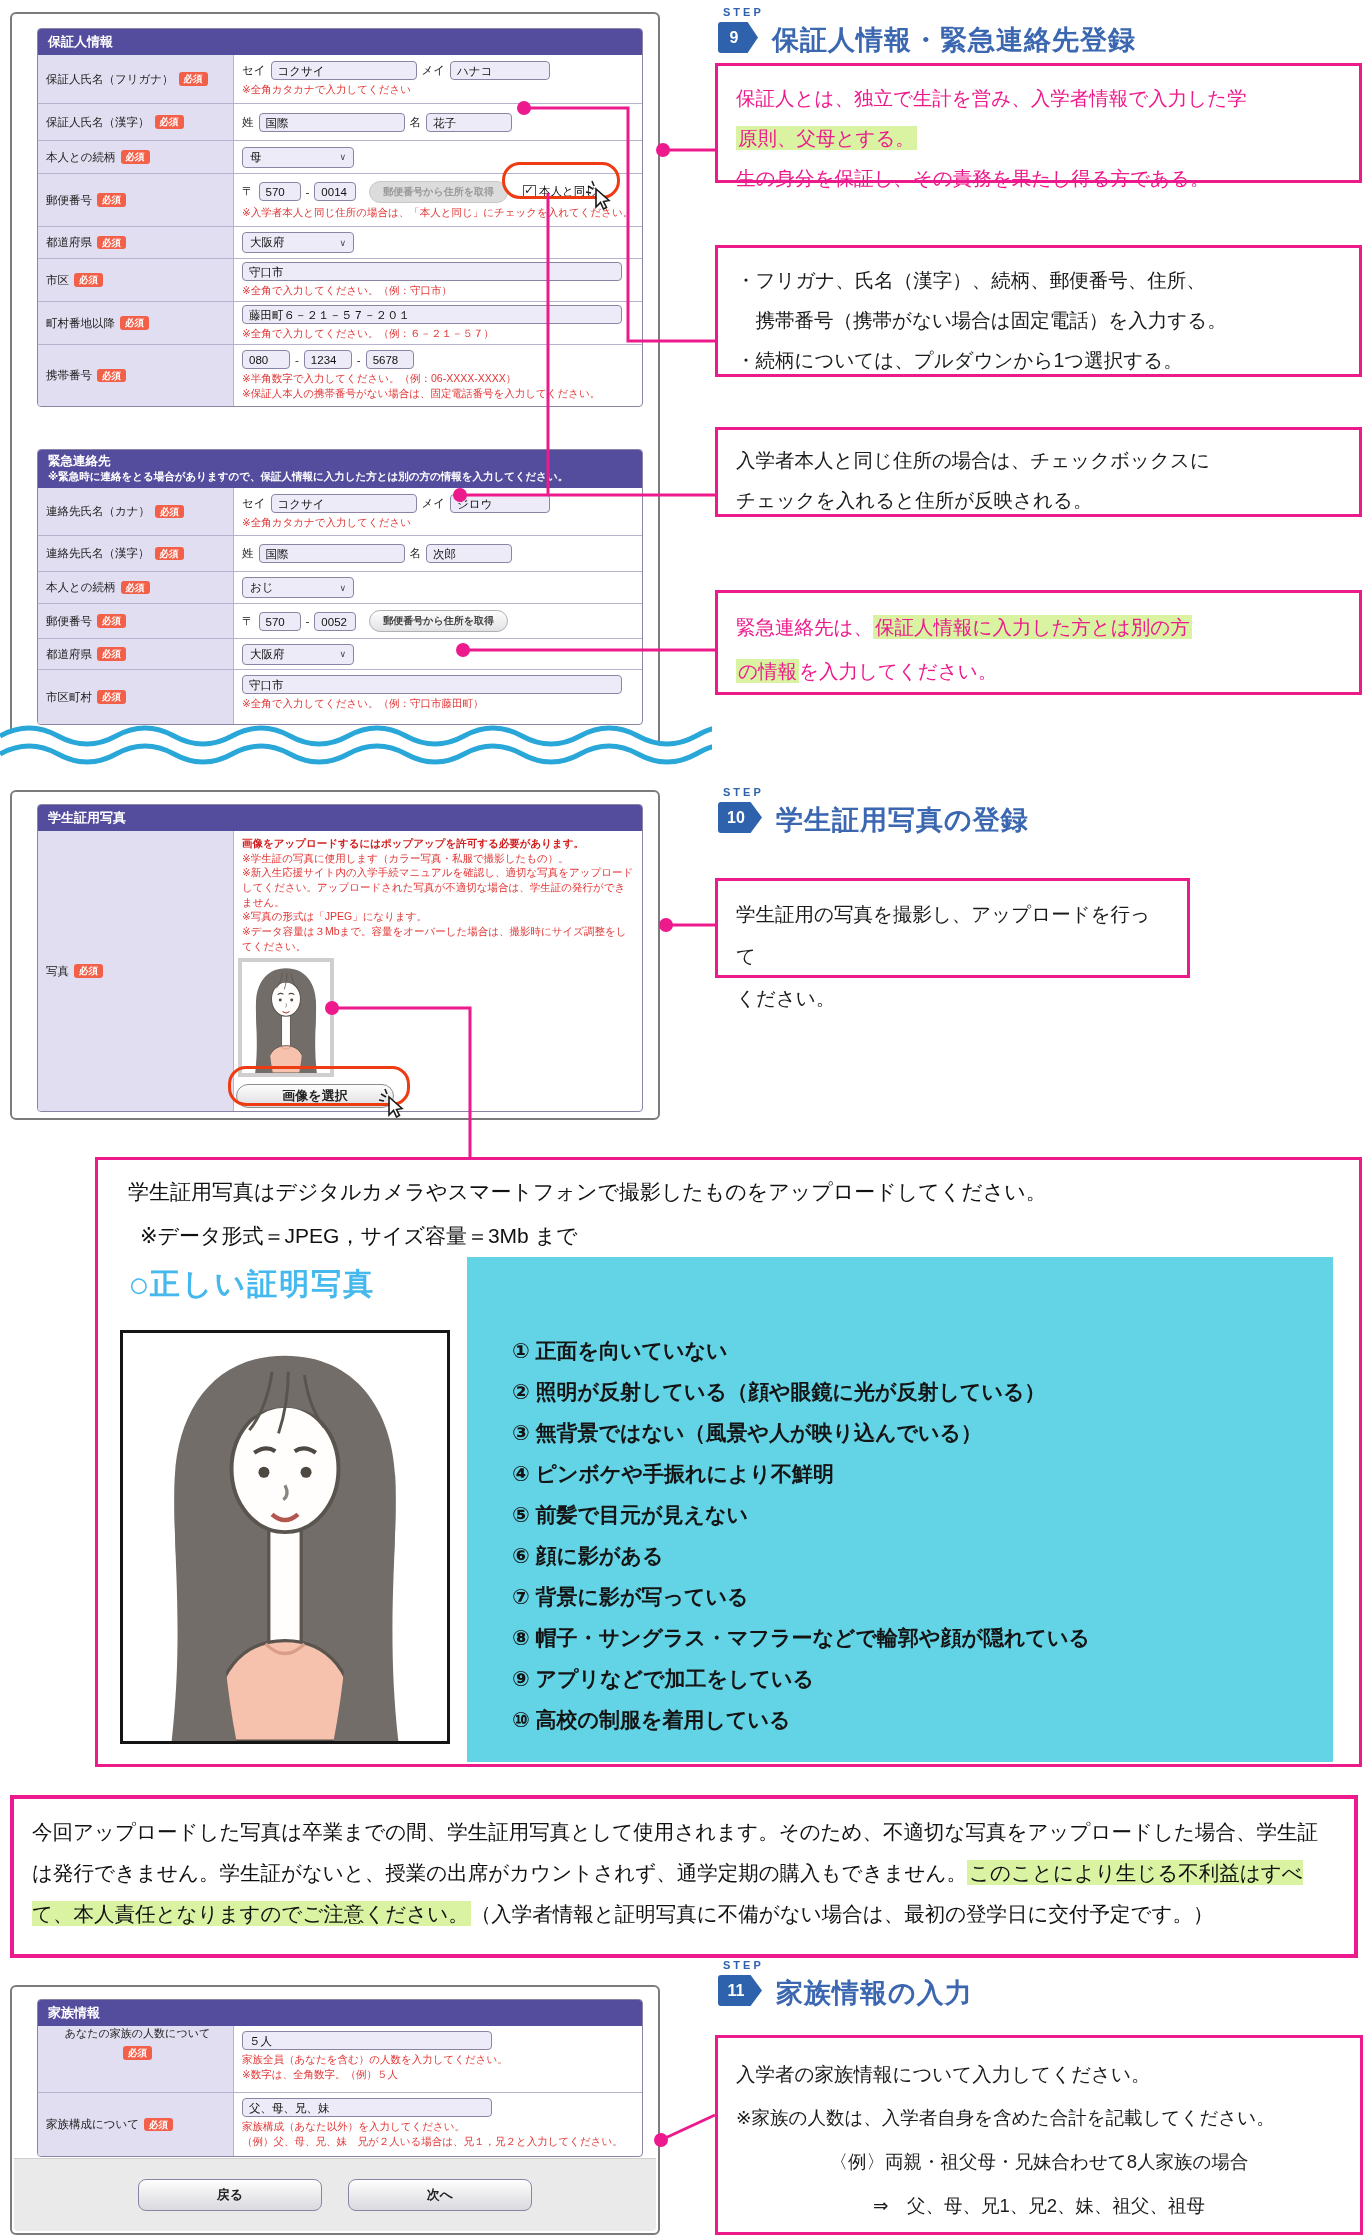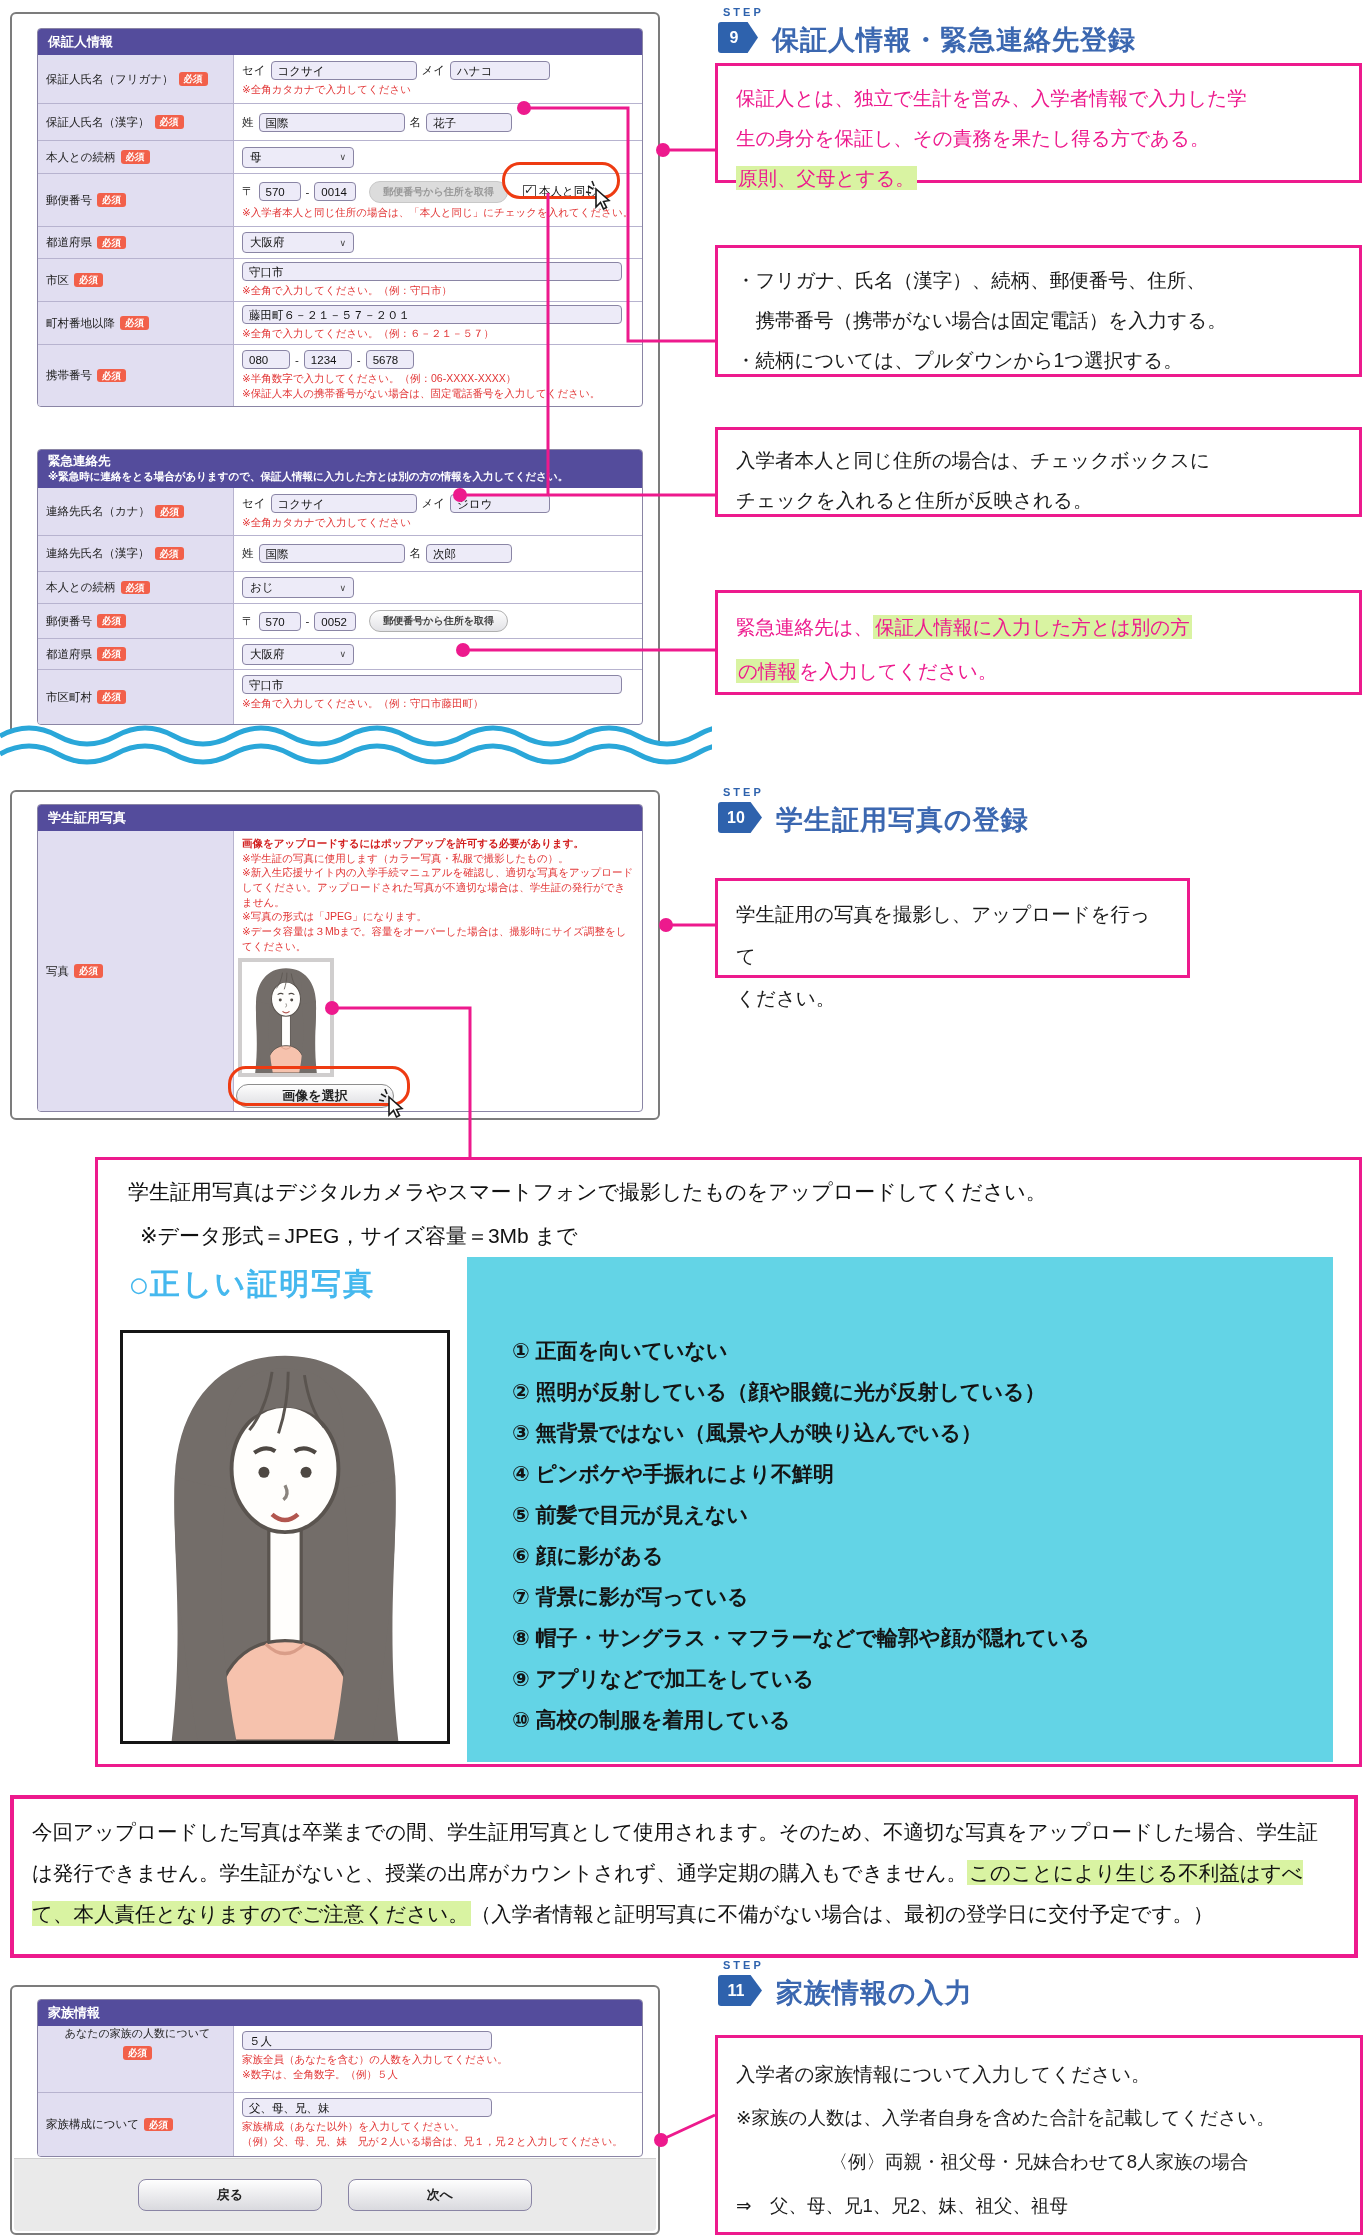--- a/index.html
+++ b/index.html
@@ -334,22 +334,22 @@
       </g>
   <path d="M11 9 L11 27 L15.5 22.5 L18.5 29 L21.5 27.5 L18.5 21.5 L24 20.5 Z" fill="#fff" stroke="#1a1a1a" stroke-width="1.6"></path>
 </svg>
 
 <div class="steplbl" style="left:723px;top:6px;">STEP</div>
 <div class="badge" style="left:718px;top:22px;width:40px;height:31px;">9</div>
 <div class="steptitle" style="left:772px;top:22px;">保証人情報・緊急連絡先登録</div>
 
 <div class="abox pinktext" style="left:715px;top:63px;width:647px;height:120px;">
   <div>保証人とは、独立で生計を営み、入学者情報で入力した学</div>
+  <div><span class="hl">原則、父母とする。</span></div>
   <div>生の身分を保証し、その責務を果たし得る方である。</div>
-  <div><span class="hl">原則、父母とする。</span></div>
 </div>
 <div class="abox" style="left:715px;top:245px;width:647px;height:132px;">
   <div>・フリガナ、氏名（漢字）、続柄、郵便番号、住所、</div>
   <div>　携帯番号（携帯がない場合は固定電話）を入力する。</div>
   <div>・続柄については、プルダウンから1つ選択する。</div>
 </div>
 <div class="abox" style="left:715px;top:427px;width:647px;height:90px;padding-top:10px;">
   <div>入学者本人と同じ住所の場合は、チェックボックスに</div>
   <div>チェックを入れると住所が反映される。</div>
 </div>
@@ -477,21 +477,21 @@
 </div>
 
 <div class="steplbl" style="left:723px;top:1959px;">STEP</div>
 <div class="badge" style="left:718px;top:1975px;width:44px;height:31px;">11</div>
 <div class="steptitle" style="left:776px;top:1975px;">家族情報の入力</div>
 
 <div class="abox" style="left:715px;top:2035px;width:648px;height:200px;line-height:44px;padding-top:14px;">
   <div>入学者の家族情報について入力してください。</div>
   <div style="font-size:18.5px;">※家族の人数は、入学者自身を含めた合計を記載してください。</div>
   <div style="font-size:18.5px;text-align:center;">〈例〉両親・祖父母・兄妹合わせて8人家族の場合</div>
-  <div style="font-size:18.5px;">⇒　父、母、兄1、兄2、妹、祖父、祖母</div>
+  <div style="font-size:18.5px;text-align:center;">⇒　父、母、兄1、兄2、妹、祖父、祖母</div>
 </div>
 
 <svg class="overlay" width="1366" height="2240" viewBox="0 0 1366 2240">
   <g stroke="#ed1a8d" stroke-width="3" fill="#ed1a8d">
     <g>
           <circle cx="663" cy="150" r="5.5"></circle>
           <line x1="663" y1="150" x2="715" y2="150"></line>
         </g>
     <g fill="none">
           <circle cx="524" cy="108" r="5.5" fill="#ed1a8d"></circle>

